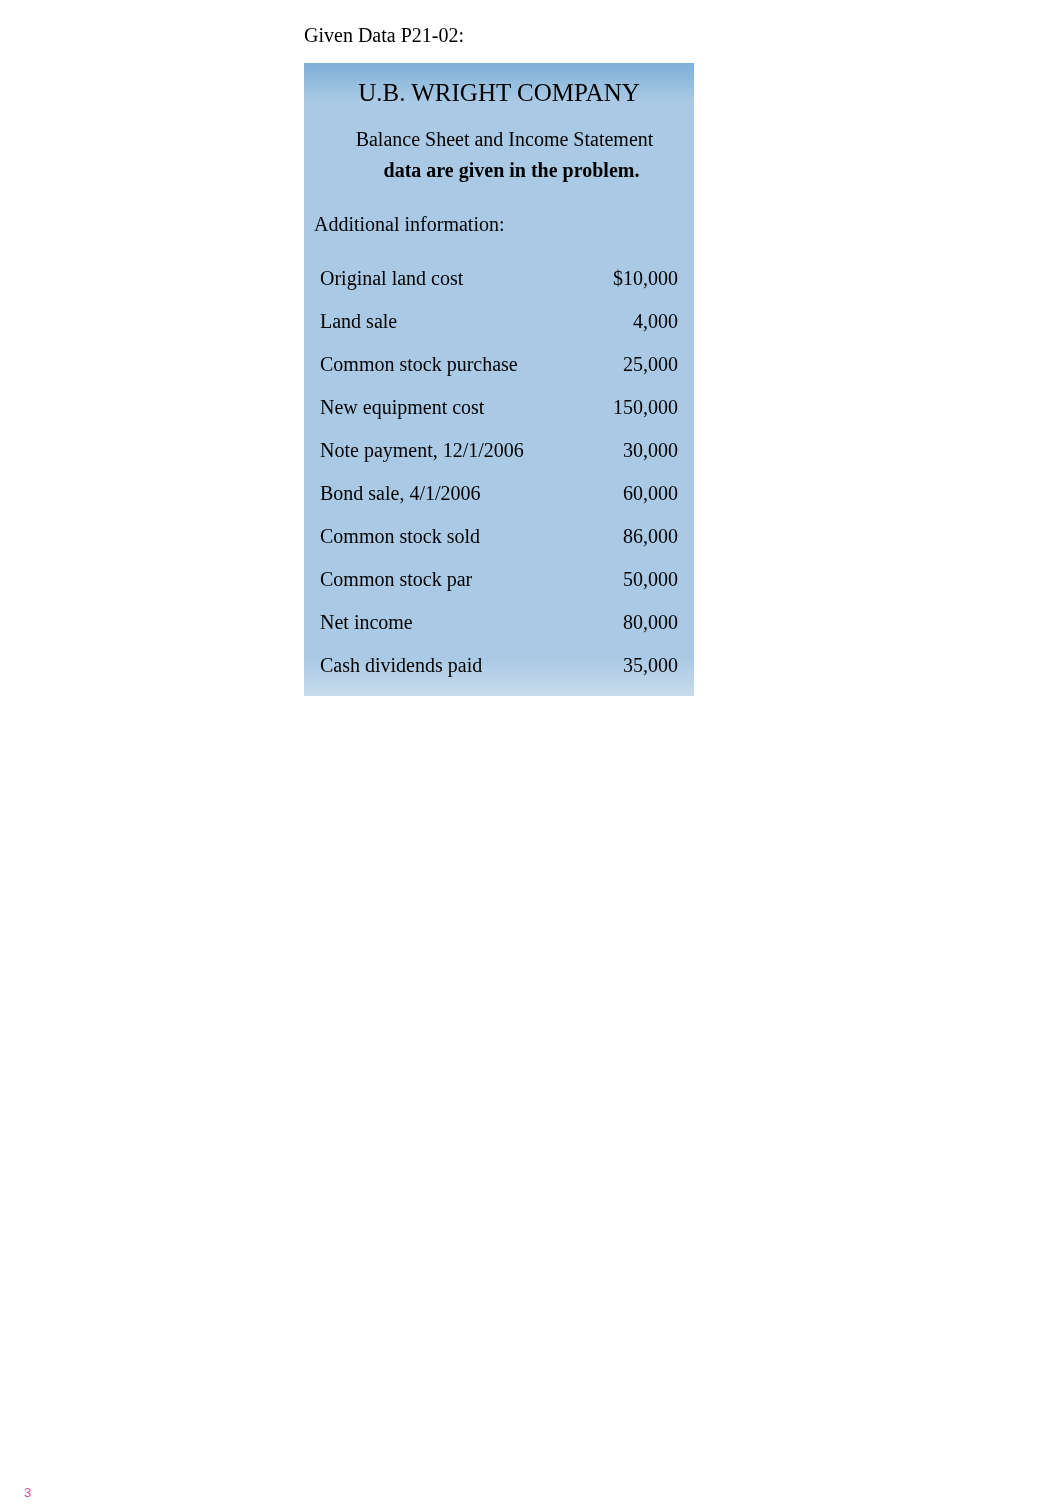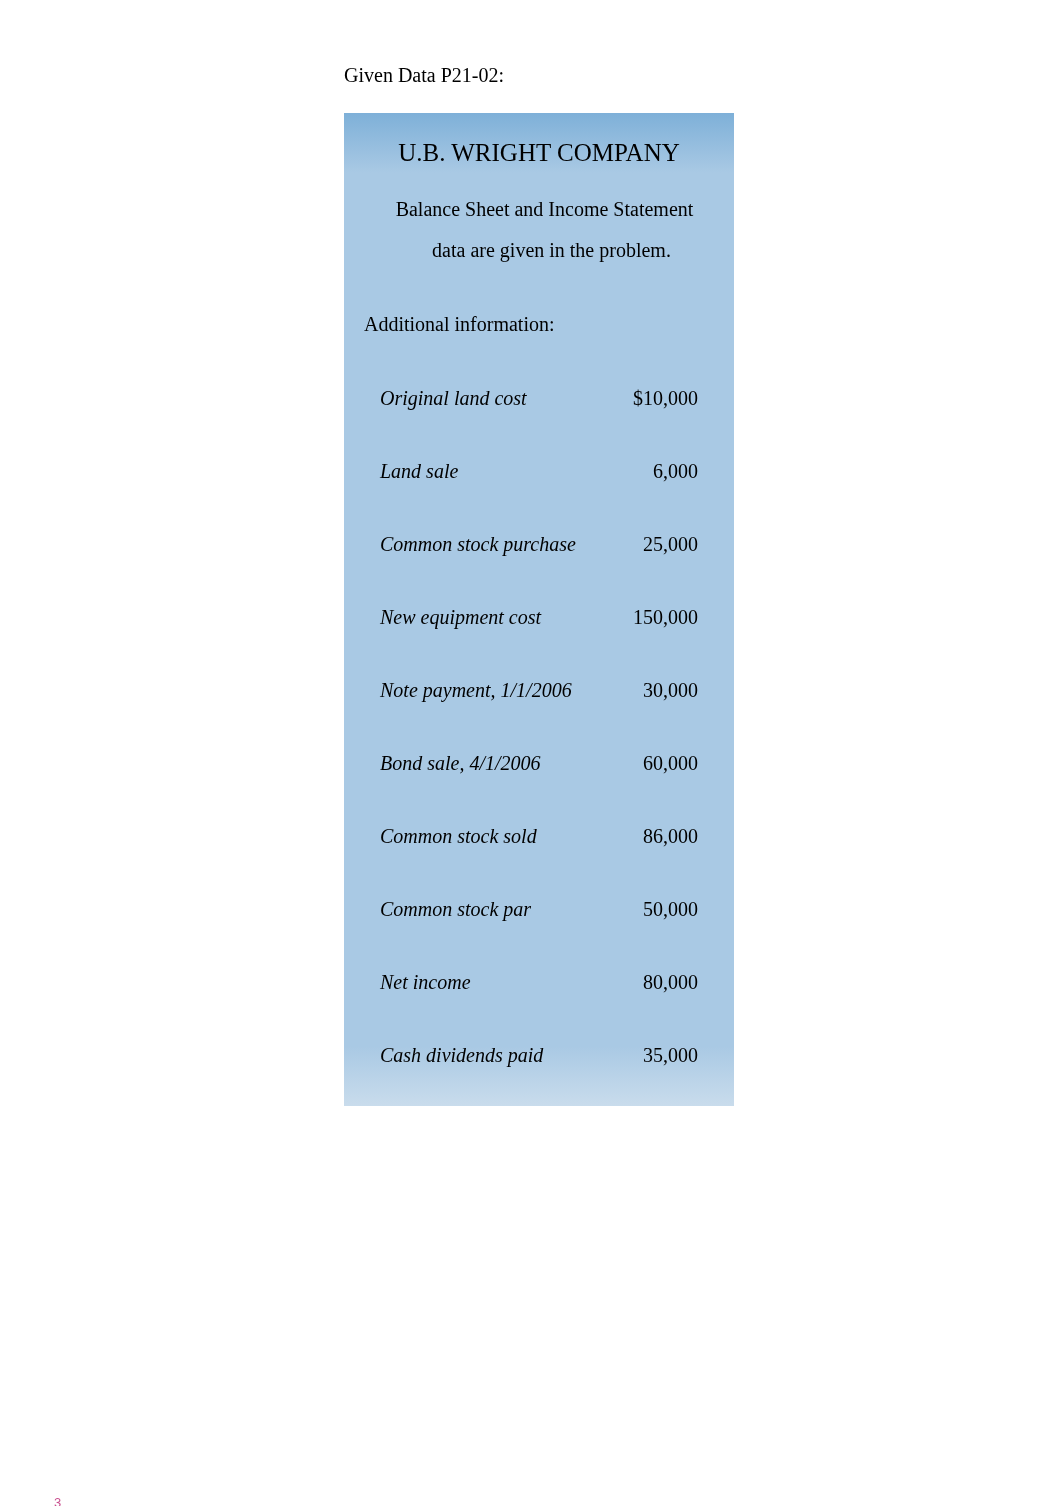--- a/index.html
+++ b/index.html
@@ -1,16 +1,16 @@
 <!DOCTYPE html>
 <html><head>
   <meta charset="utf-8">
   <style>
     * {
-      margin: 16px;
+      margin: 6px;
       padding: 0;
       box-sizing: border-box;
     }
     body {
       width: 1062px;
       height: 1506px;
       background: #ffffff;
       font-family: "Times New Roman", Times, serif;
       font-size: 20px;
       color: #000000;
@@ -49,21 +49,20 @@
     .row {
       display: flex;
       justify-content: space-between;
       align-items: baseline;
       padding-left: 4px;
       padding-right: 4px;
       line-height: 1.25;
     }
     .row .label {
       white-space: nowrap;
-      font-style: italic;
     }
     .row .value {
       white-space: nowrap;
       text-align: right;
     }
     .page-number {
       position: absolute;
       left: 0;
       bottom: 12px;
       color: #c94f8e;
@@ -77,43 +76,43 @@
 
 <div class="content-wrapper">
   <div class="title-line">Given Data P21-02:</div>
 
   <div class="panel">
 
     <div class="company-title">U.B. WRIGHT COMPANY</div>
 
     <div class="info-block">
       <div>Balance Sheet and Income Statement</div>
-      <div style="padding-left:14px;">  data are given in the problem.</div>
+      <div style="padding-left:14px;font-weight:bold;">  data are given in the problem.</div>
     </div>
 
     <div class="additional">Additional information:</div>
 
     <div class="row">
       <span class="label">Original land cost</span>
       <span class="value">$10,000</span>
     </div>
     <div class="row">
       <span class="label">Land sale</span>
-      <span class="value">6,000</span>
+      <span class="value">4,000</span>
     </div>
     <div class="row">
       <span class="label">Common stock purchase</span>
       <span class="value">25,000</span>
     </div>
     <div class="row">
       <span class="label">New equipment cost</span>
       <span class="value">150,000</span>
     </div>
     <div class="row">
-      <span class="label">Note payment, 1/1/2006</span>
+      <span class="label">Note payment, 12/1/2006</span>
       <span class="value">30,000</span>
     </div>
     <div class="row">
       <span class="label">Bond sale, 4/1/2006</span>
       <span class="value">60,000</span>
     </div>
     <div class="row">
       <span class="label">Common stock sold</span>
       <span class="value">86,000</span>
     </div>

